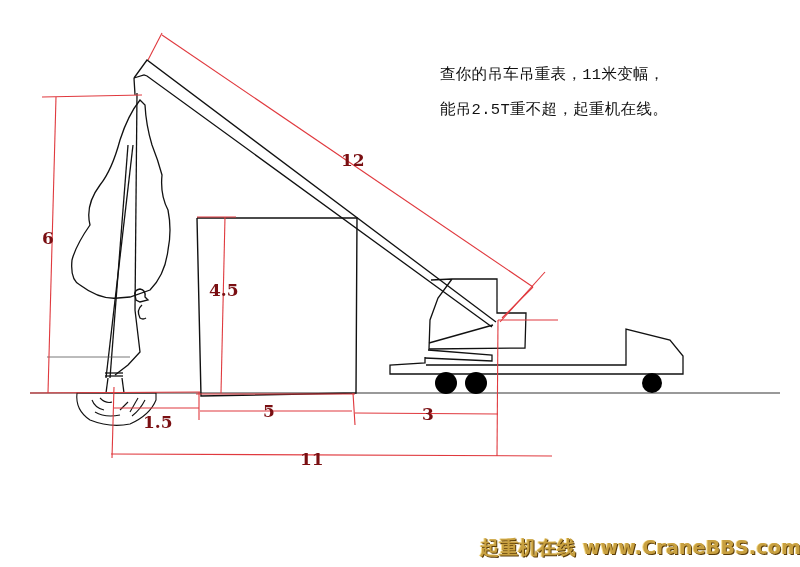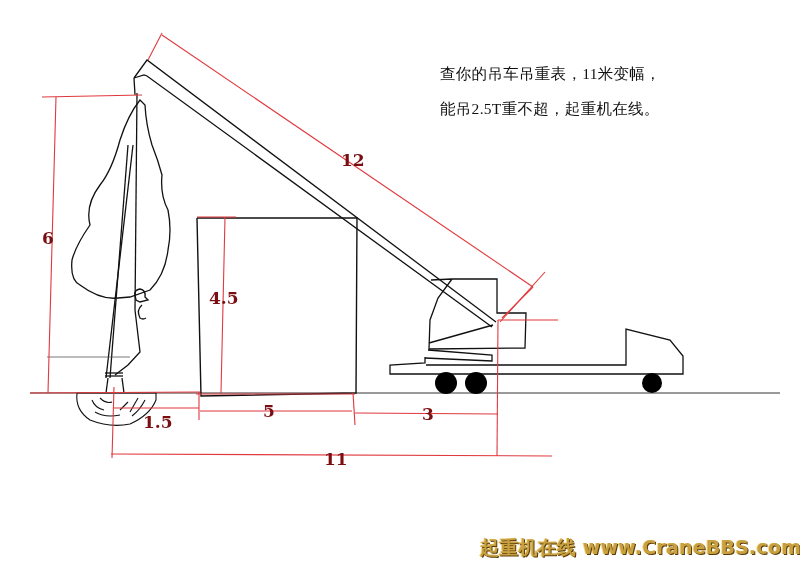--- a/index.html
+++ b/index.html
@@ -1,18 +1,18 @@
 <!DOCTYPE html>
 <html><head>
 <meta charset="utf-8">
 <style>
   html, body { margin:0; padding:0; background:#ffffff; }
   body { width:800px; height:567px; position:relative; overflow:hidden; font-family:"DejaVu Serif", serif; }
   #canvas { position:absolute; left:0; top:0; width:800px; height:567px; }
-  .note { position:absolute; left:440px; font-family:Liberation Serif, serif; font-size:15.5px; color:#111; letter-spacing:0.3px; white-space:nowrap; }
+  .note { position:absolute; left:440px; font-family:Liberation Mono, monospace; font-size:15.5px; color:#111; letter-spacing:0.3px; white-space:nowrap; }
   .note.l1 { top:64px; }
   .note.l2 { top:99px; }
   .dim { position:absolute; font-family:"DejaVu Serif", serif; font-weight:bold; color:#7a0f12; font-size:17px; }
   .watermark { position:absolute; left:480px; top:535px; font-family:"DejaVu Sans", sans-serif; font-weight:bold; font-size:19px; color:#c8a040;
     text-shadow: 1px 1px 0 #5a3c08, -1px 0 0 #f5dc8a; white-space:nowrap; letter-spacing:0.2px;text-align:center; }
 </style>
 </head>
 <body>
 
 <svg id="canvas" viewBox="0 0 800 567" xmlns="http://www.w3.org/2000/svg">
@@ -92,19 +92,19 @@
 
     <line x1="111" y1="454" x2="552" y2="456"></line>
   </g>
 </svg>
 
 <div class="note l1">查你的吊车吊重表，11米变幅，</div>
 <div class="note l2">能吊2.5T重不超，起重机在线。</div>
 
 <div class="dim" style="left:341px; top:150px;">12</div>
 <div class="dim" style="left:42px; top:228px;">6</div>
-<div class="dim" style="left:209px; top:288px;">4.5</div>
+<div class="dim" style="left:209px; top:280px;">4.5</div>
 <div class="dim" style="left:143px; top:412px;">1.5</div>
 <div class="dim" style="left:263px; top:401px;">5</div>
 <div class="dim" style="left:422px; top:404px;">3</div>
-<div class="dim" style="left:300px; top:449px;margin-left:24px;">11</div>
+<div class="dim" style="left:300px; top:449px;">11</div>
 
 <div class="watermark">起重机在线 www.CraneBBS.com</div>
 
 </body></html>

